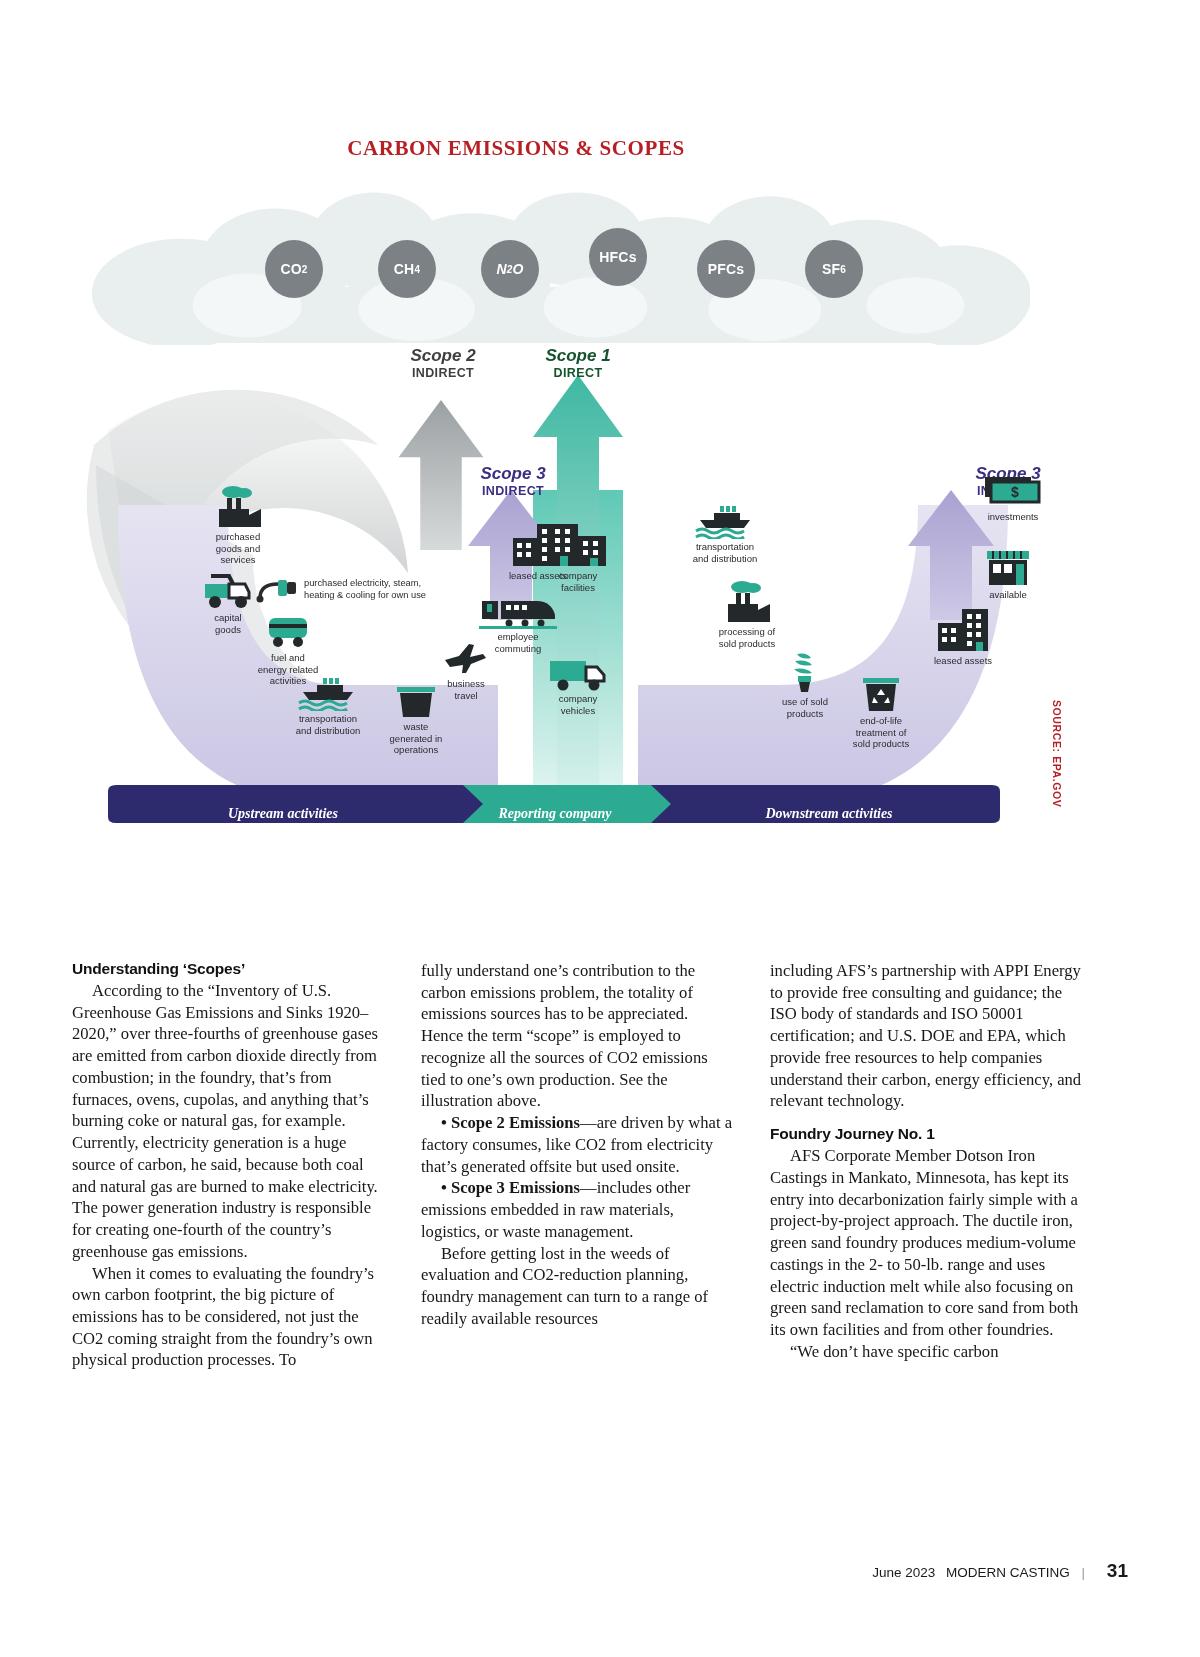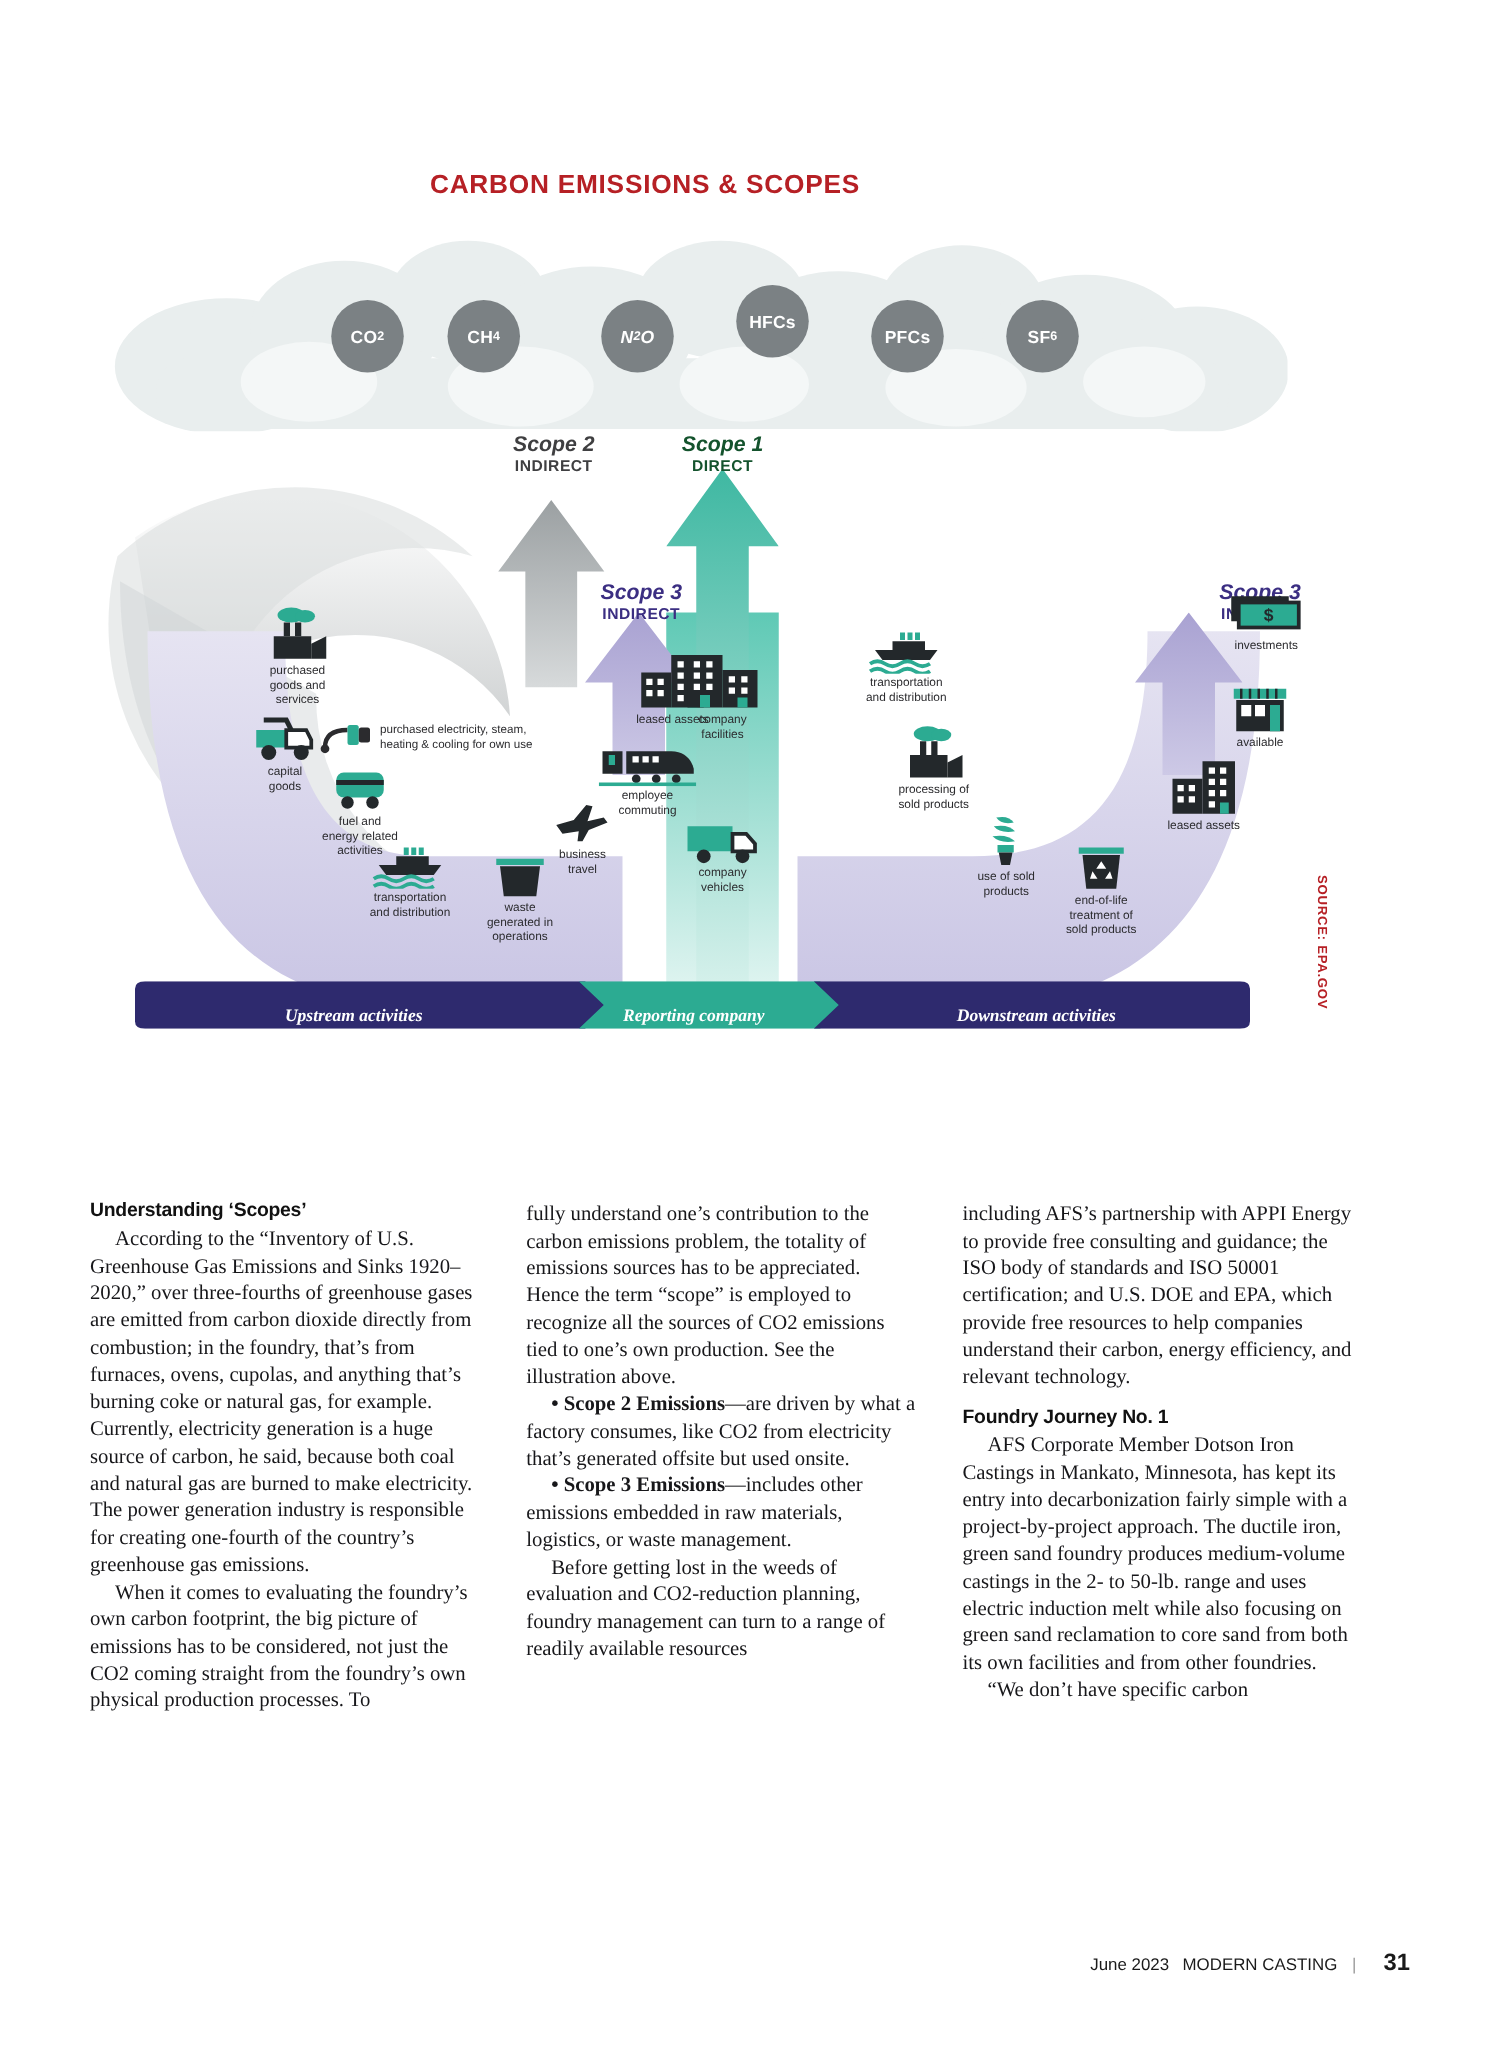--- a/index.html
+++ b/index.html
@@ -8,21 +8,21 @@
     background:#ffffff;
     font-family:"Liberation Serif",serif;
     position:relative;
     overflow:hidden;
   }
   .page{position:relative;width:1200px;height:1657px;}
 
   
   .info-title{
     position:absolute;top:136px;left:0;width:1032px;text-align:center;
-    font-family:Liberation Sans, sans-serif;
+    font-family:Liberation Serif, serif;
     font-weight:bold;font-size:21px;letter-spacing:.6px;
     color:#b62025;
   }
   .graphic{
     position:absolute;left:78px;top:185px;width:952px;height:650px;
   }
 
   
   .cloudband{position:absolute;left:0;top:0;width:952px;height:160px;}
 
@@ -129,21 +129,21 @@
       <g fill="#f4f7f7">
         <ellipse cx="150" cy="128" rx="58" ry="34"></ellipse>
         <ellipse cx="330" cy="132" rx="62" ry="34"></ellipse>
         <ellipse cx="520" cy="130" rx="55" ry="32"></ellipse>
         <ellipse cx="700" cy="133" rx="60" ry="33"></ellipse>
         <ellipse cx="860" cy="128" rx="52" ry="30"></ellipse>
       </g>
     </svg>
 
     <div class="bubble" style="left:187px;top:55px;">CO<sub>2</sub></div>
-    <div class="bubble" style="left:280px;top:55px;">CH<sub>4</sub></div>
+    <div class="bubble" style="left:300px;top:55px;">CH<sub>4</sub></div>
     <div class="bubble" style="left:403px;top:55px;font-style:italic;">N<sub>2</sub>O</div>
     <div class="bubble" style="left:511px;top:43px;">HFCs</div>
     <div class="bubble" style="left:619px;top:55px;">PFCs</div>
     <div class="bubble" style="left:727px;top:55px;">SF<sub>6</sub></div>
 
     <svg style="position:absolute;left:0;top:200px;width:952px;height:420px;" viewBox="0 0 952 420">
       <defs>
         <linearGradient id="gGrey" x1="0" y1="0" x2="0" y2="1">
           <stop offset="0%" stop-color="#ffffff"></stop>
           <stop offset="100%" stop-color="#b9bdbe"></stop>

